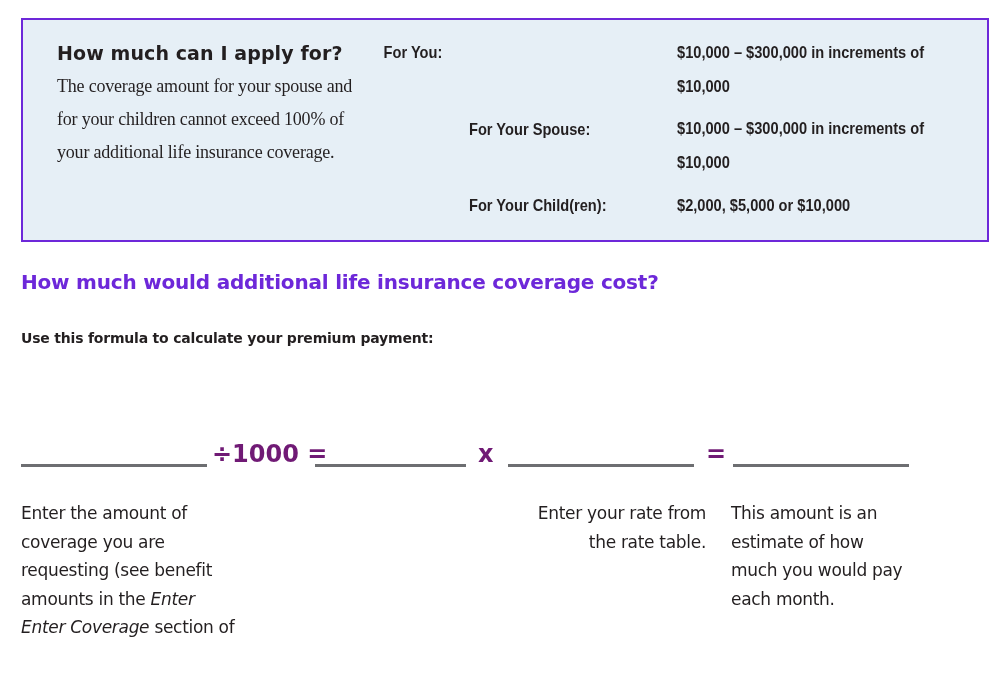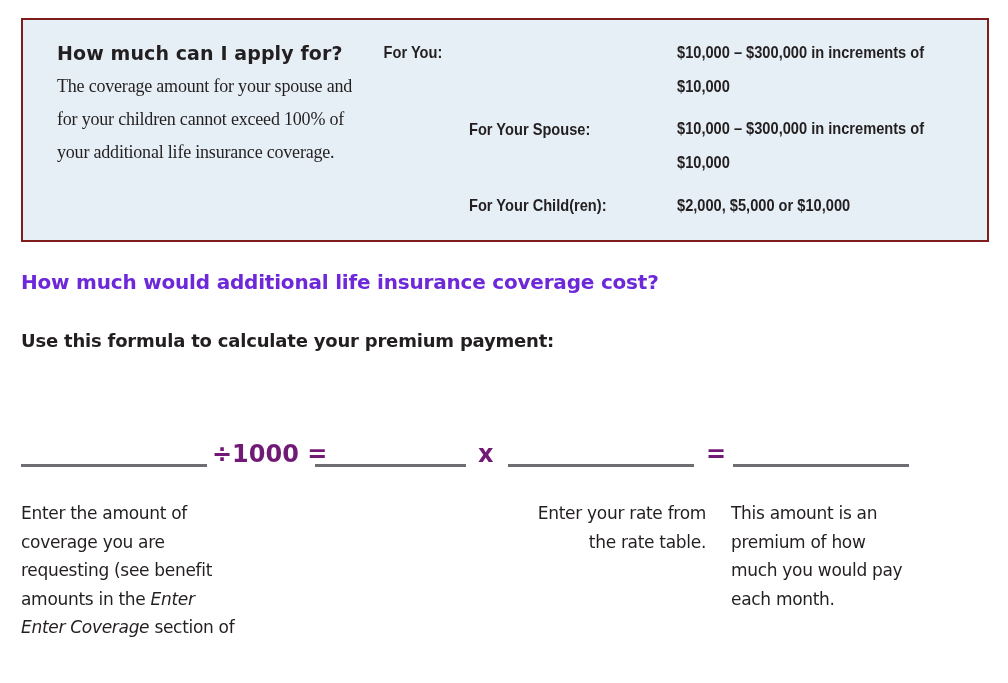--- a/index.html
+++ b/index.html
@@ -1,28 +1,28 @@
 <!DOCTYPE html>
 <html><head>
 <meta charset="utf-8">
 <style>
   html, body { margin: 0; padding: 0; background: #ffffff; }
   body { width: 1008px; height: 683px; position: relative; overflow: hidden;
          font-family: "DejaVu Sans", sans-serif; color: #231f20; }
   .info-box { position: absolute; left: 21px; top: 18px; width: 964px; height: 220px;
-              background: #e6eff6; border: 2px solid #7f1d1d; box-sizing: content-box; }
+              background: #e6eff6; border: 2px solid #6d28d9; box-sizing: content-box; }
   .info-left { position: absolute; left: 34px; top: 22px; width: 390px; }
   .info-title { font-size: 19px; font-weight: bold; margin: 0 0 6px 0; letter-spacing: 0.1px; }
   .info-body { font-size: 18px; line-height: 33px; margin: 0; letter-spacing: -0.2px; font-family: Liberation Serif, serif; }
   .row { position: absolute; font-family: "Liberation Sans", sans-serif; font-weight: bold;
          font-size: 17px; transform: scaleX(0.86); transform-origin: left top; }
   .row-label { position: absolute; left: 446px; }
   .section-heading { position: absolute; left: 21px; top: 270px; font-size: 20px;
                      color: #6d28d9; font-weight: bold; letter-spacing: -0.2px; }
-  .formula-intro { position: absolute; left: 21px; top: 330px; font-size: 18px;
+  .formula-intro { position: absolute; left: 21px; top: 330px; font-size: 14px;
                    font-weight: bold; letter-spacing: -0.2px; }
   .formula { position: absolute; top: 438px; left: 0; width: 1008px; height: 40px;
              color: #701a75; font-size: 24px; font-weight: bold; }
   .blank { position: absolute; top: 26px; height: 3px; background: #6d6e71; }
   .op { position: absolute; top: 2px; }
   .note { position: absolute; font-size: 17px; line-height: 28.5px; letter-spacing: -0.3px; }
   .note i { font-style: italic; }
 </style>
 </head>
 <body>
@@ -82,16 +82,16 @@
   <i>Enter Coverage</i><span> section of</span><br>
 </div>
 
 <div class="note" style="left:506px; top:499px; width:200px;text-align:right;">
   <span>Enter your rate from</span><br>
   <span>the rate table.</span>
 </div>
 
 <div class="note" style="left:731px; top:499px; width:220px;">
   <span>This amount is an</span><br>
-  <span>premium of how</span><br>
+  <span>estimate of how</span><br>
   <span>much you would pay</span><br>
   <span>each month.</span>
 </div>
 
 </body></html>

